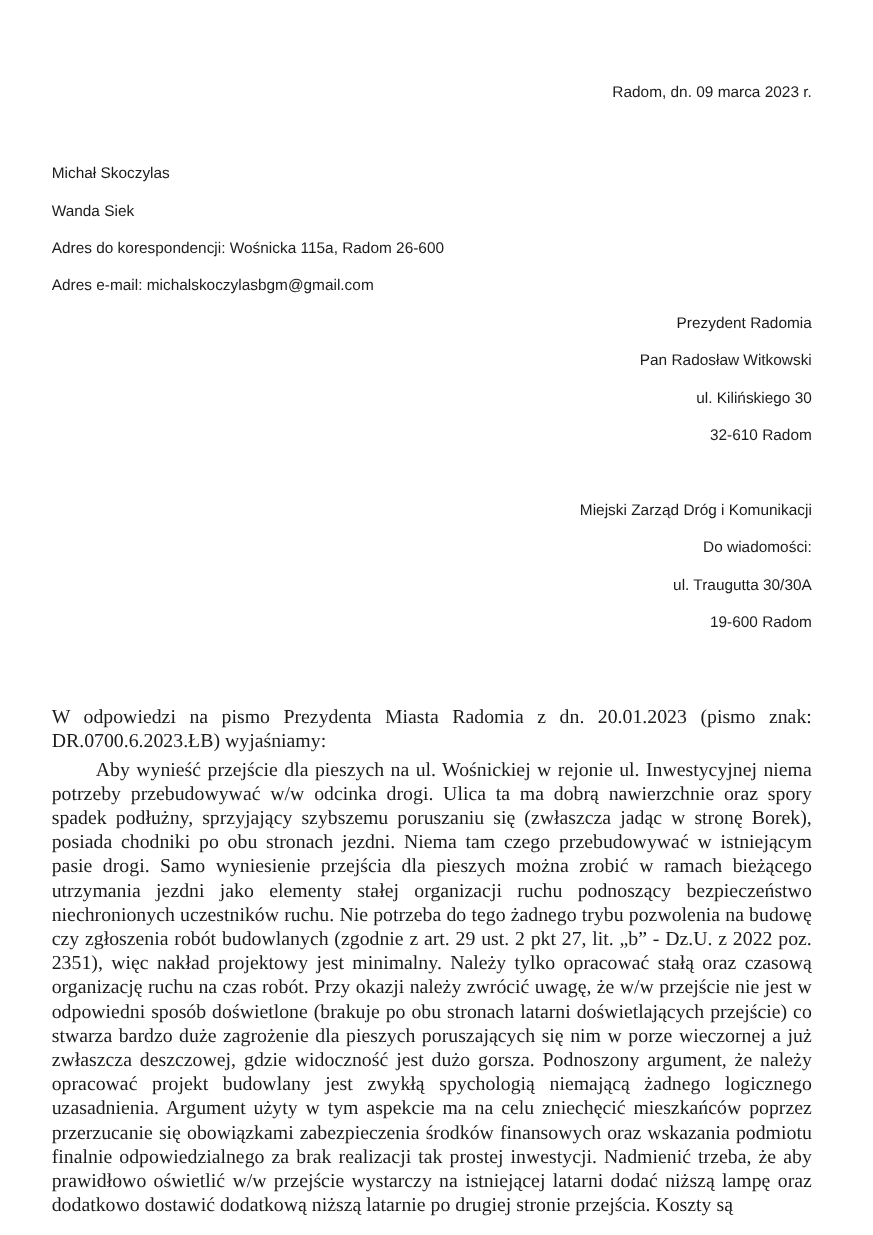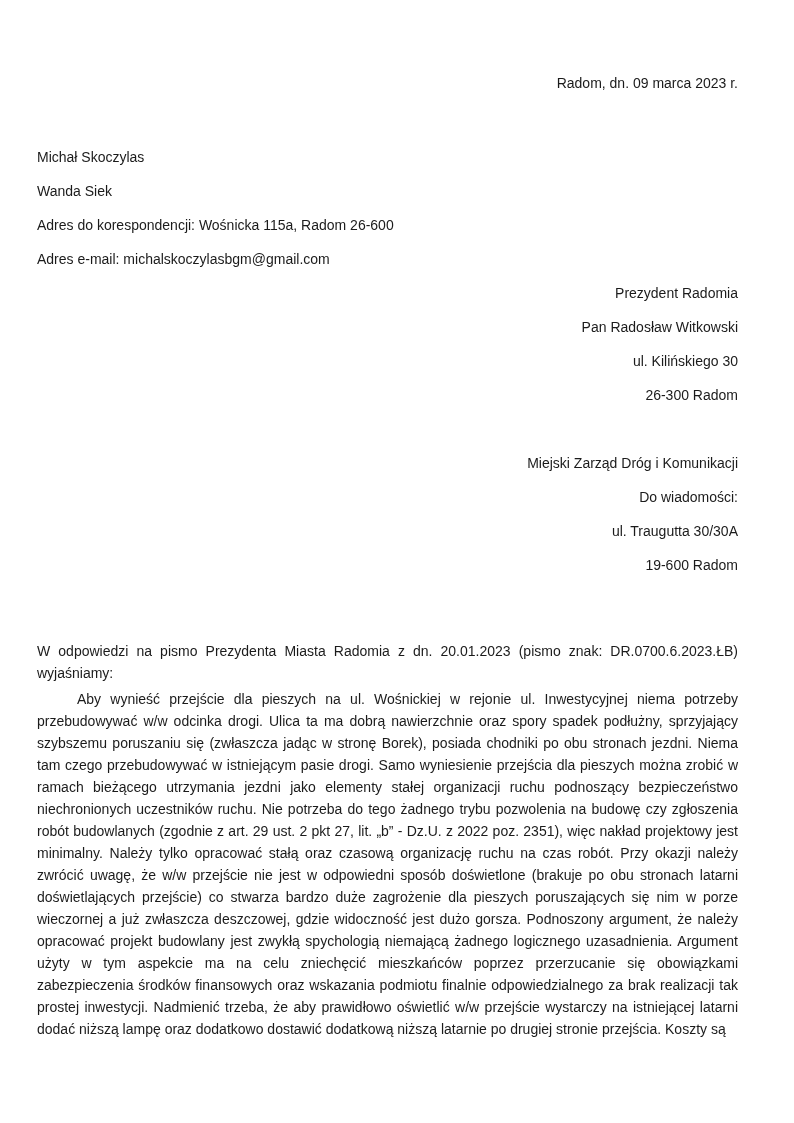--- a/index.html
+++ b/index.html
@@ -8,45 +8,46 @@
     background: #ffffff;
   }
   .page {
     position: relative;
     width: 794px;
     height: 1123px;
     box-sizing: border-box;
     background: #ffffff;
     color: #1b1b1b;
     font-family: "Liberation Sans", "DejaVu Sans", sans-serif;
-    padding: 72px 56px 0 37px;
+    padding: 72px 56px 0 47px;
     overflow: hidden;
   }
   .date-line {
     font-size: 14px;
     line-height: 22px;
     text-align: right;
     margin-bottom: 52px;
     white-space: nowrap;
   }
   .block {
     font-size: 14px;
   }
   .block .hline {
     line-height: 22px;
     margin-bottom: 12px; 
     white-space: nowrap;
   }
   .block.align-right { text-align: right; }
   .spacer-para { height: 34px; }
   .para {
-    font-size: 14px;
+    font-size: 18px;
     line-height: 22px;
     text-align: justify;
     text-justify: inter-word;
+    font-family: Liberation Serif, serif;
   }
   .para.intro { margin-top: 64px; }
   .para.main  { margin-top: 4px; text-indent: 40px; }
 </style>
 </head>
 <body>
 
 <div class="page">
 
   <div class="date-line">Radom, dn. 09 marca  2023 r.</div>
@@ -55,21 +56,21 @@
       <div class="hline">Michał Skoczylas</div>
       <div class="hline first">Wanda Siek</div>
       <div class="hline">Adres do korespondencji: Wośnicka 115a, Radom 26-600</div>
       <div class="hline last">Adres e-mail: michalskoczylasbgm@gmail.com</div>
     </div>
 
   <div class="block align-right recipient">
       <div class="hline first">Prezydent Radomia</div>
       <div class="hline">Pan Radosław Witkowski</div>
       <div class="hline">ul. Kilińskiego 30</div>
-      <div class="hline last">26-300 Radom</div>
+      <div class="hline last">32-610 Radom</div>
     </div>
 
   <div class="spacer-para"></div>
 
   <div class="block align-right cc">
       <div class="hline">Miejski Zarząd Dróg i Komunikacji</div>
       <div class="hline first">Do wiadomości:</div>
       <div class="hline">ul. Traugutta 30/30A</div>
       <div class="hline last">19-600 Radom</div>
     </div>

